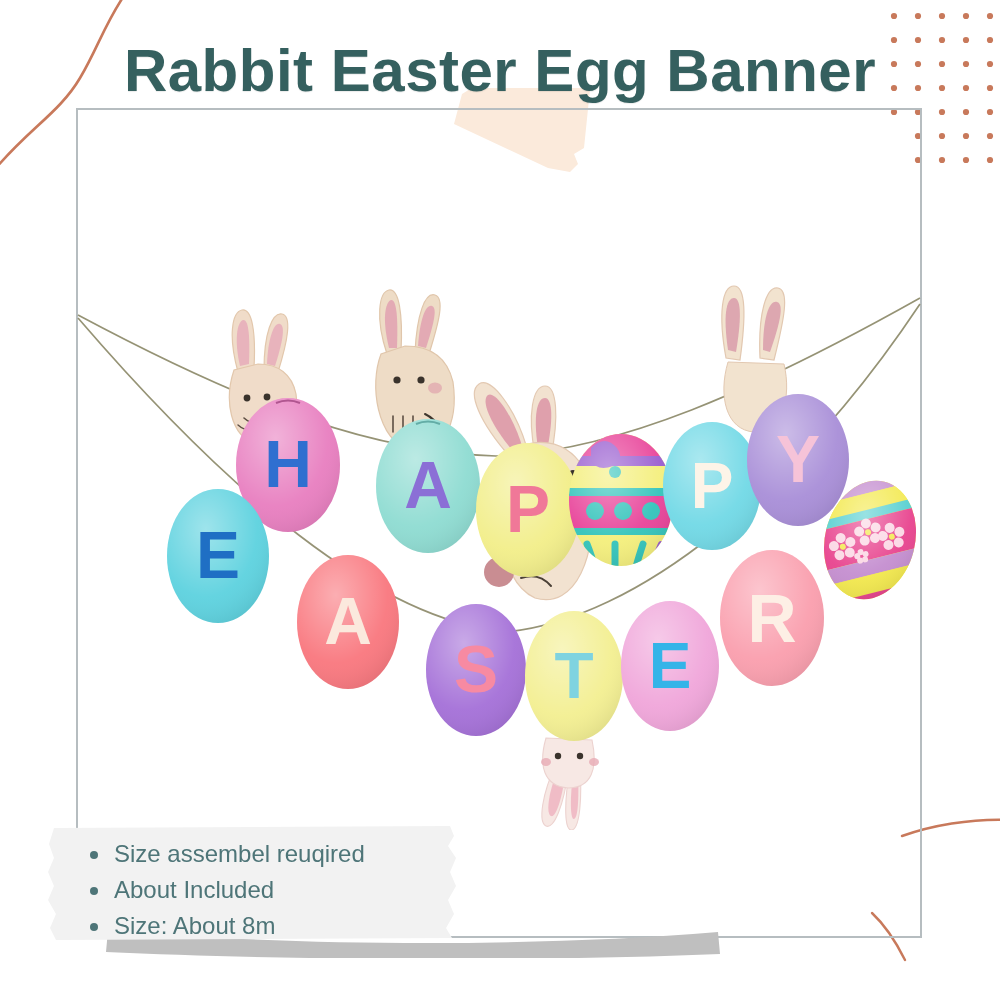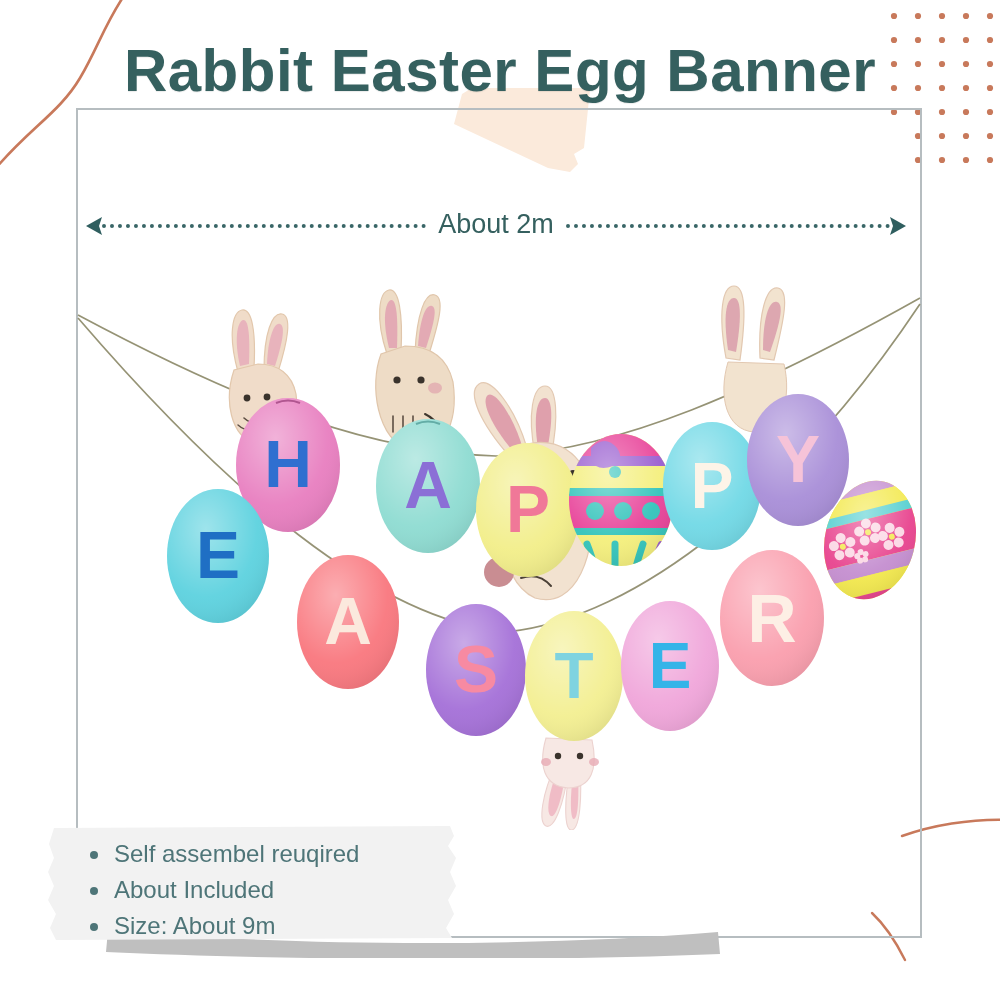--- a/index.html
+++ b/index.html
@@ -141,31 +141,20 @@
   </svg>
 
   <svg class="brush" viewBox="0 0 150 84">
     <path d="M56 -22 L140 -18 L132 60 L122 66 L126 76 L118 84 L96 80 L2 36 L10 6 Z" fill="#fbeadb"></path>
   </svg>
 
   <div id="frame"></div>
 
   <div id="title">Rabbit Easter Egg Banner</div>
 
-  <div id="measure">
-    <svg class="m-arrow" viewBox="0 0 16 20">
-      <path d="M0 10 L16 1 L13 10 L16 19 Z" fill="#2f5e5f"></path>
-    </svg>
-    <div class="m-line"></div>
-    <div class="m-label">About 2m</div>
-    <div class="m-line"></div>
-    <svg class="m-arrow" viewBox="0 0 16 20">
-      <path d="M16 10 L0 1 L3 10 L0 19 Z" fill="#2f5e5f"></path>
-    </svg>
-  </div>
 
   <div id="banner">
   <svg id="bannersvg" viewBox="0 0 846 570">
     <defs>
       <radialGradient id="eggShade" cx="38%" cy="30%" r="78%">
         <stop offset="0%" stop-color="#ffffff" stop-opacity="0.40"></stop>
         <stop offset="65%" stop-color="#ffffff" stop-opacity="0.04"></stop>
         <stop offset="100%" stop-color="#000000" stop-opacity="0.09"></stop>
       </radialGradient>
       <clipPath id="cCenterEgg">
@@ -406,19 +395,19 @@
 
   <svg id="note-shadow" viewBox="0 0 620 30" preserveAspectRatio="none">
     <path d="M4 2 C 180 18 420 20 614 4 L 616 26 C 420 34 180 32 2 24 Z" fill="#bfbfbf"></path>
   </svg>
 
   <div id="note">
     <svg id="note-bg" viewBox="0 0 414 118" preserveAspectRatio="none">
       <path d="M6 4 L402 2 L406 12 L400 22 L408 34 L402 48 L408 62 L400 76 L406 90 L398 104 L404 114 L8 116 L2 104 L8 90 L0 76 L6 62 L0 48 L6 34 L1 20 Z" fill="#f2f2f2"></path>
     </svg>
     <ul id="bullets">
-      <li>Self assembel reuqired</li>
+      <li>Size assembel reuqired</li>
       <li>About Included</li>
-      <li>Size: About 9m</li>
+      <li>Size: About 8m</li>
     </ul>
   </div>
 
 </div>
 
 </body></html>

